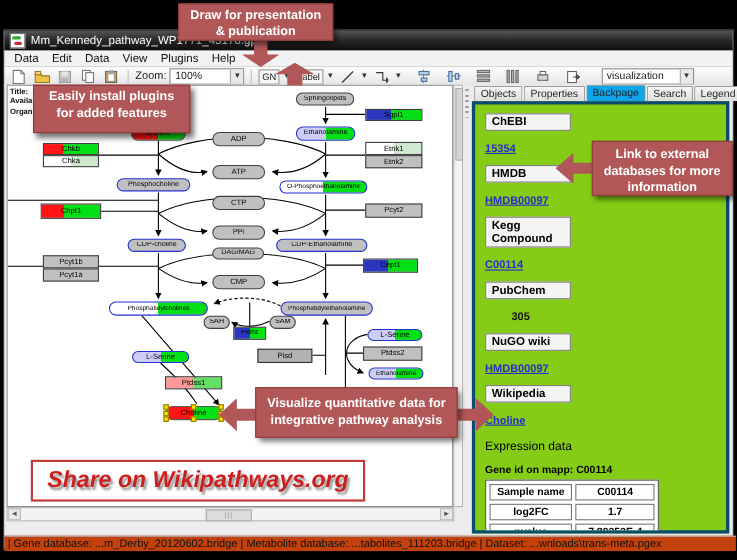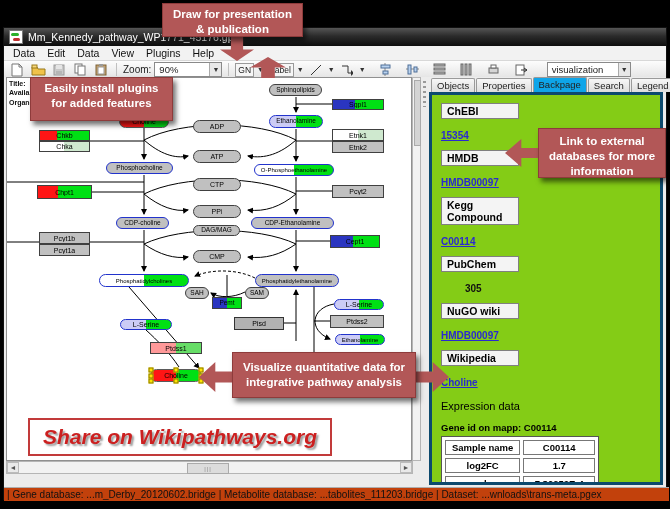--- a/index.html
+++ b/index.html
@@ -139,21 +139,21 @@
       <span class="tbtn">
         <svg width="12" height="13">
             <rect x="1" y="2" width="10" height="10" fill="#caa56c" stroke="#7c6238"></rect>
             <rect x="3" y="4" width="6" height="7" fill="#fff" stroke="#999"></rect>
             <rect x="4" y="1" width="4" height="2" fill="#9a9a9a"></rect>
           </svg>
         </span>
       <span class="tsep"></span>
       <span>Zoom:</span>
       <span class="combo" style="width:62px;">
-        <span style="flex:1;">90%</span>
+        <span style="flex:1;">100%</span>
         <span class="caret">▼</span>
         </span>
       <span class="tsep"></span>
       <span class="mini">GN</span>
       <span class="caret-sm">▼</span>
       <span class="mini">Label</span>
       <span class="caret-sm">▼</span>
       <span class="tbtn">
         <svg width="12" height="12">
             <line x1="1" y1="11" x2="11" y2="1" stroke="#333"></line>

